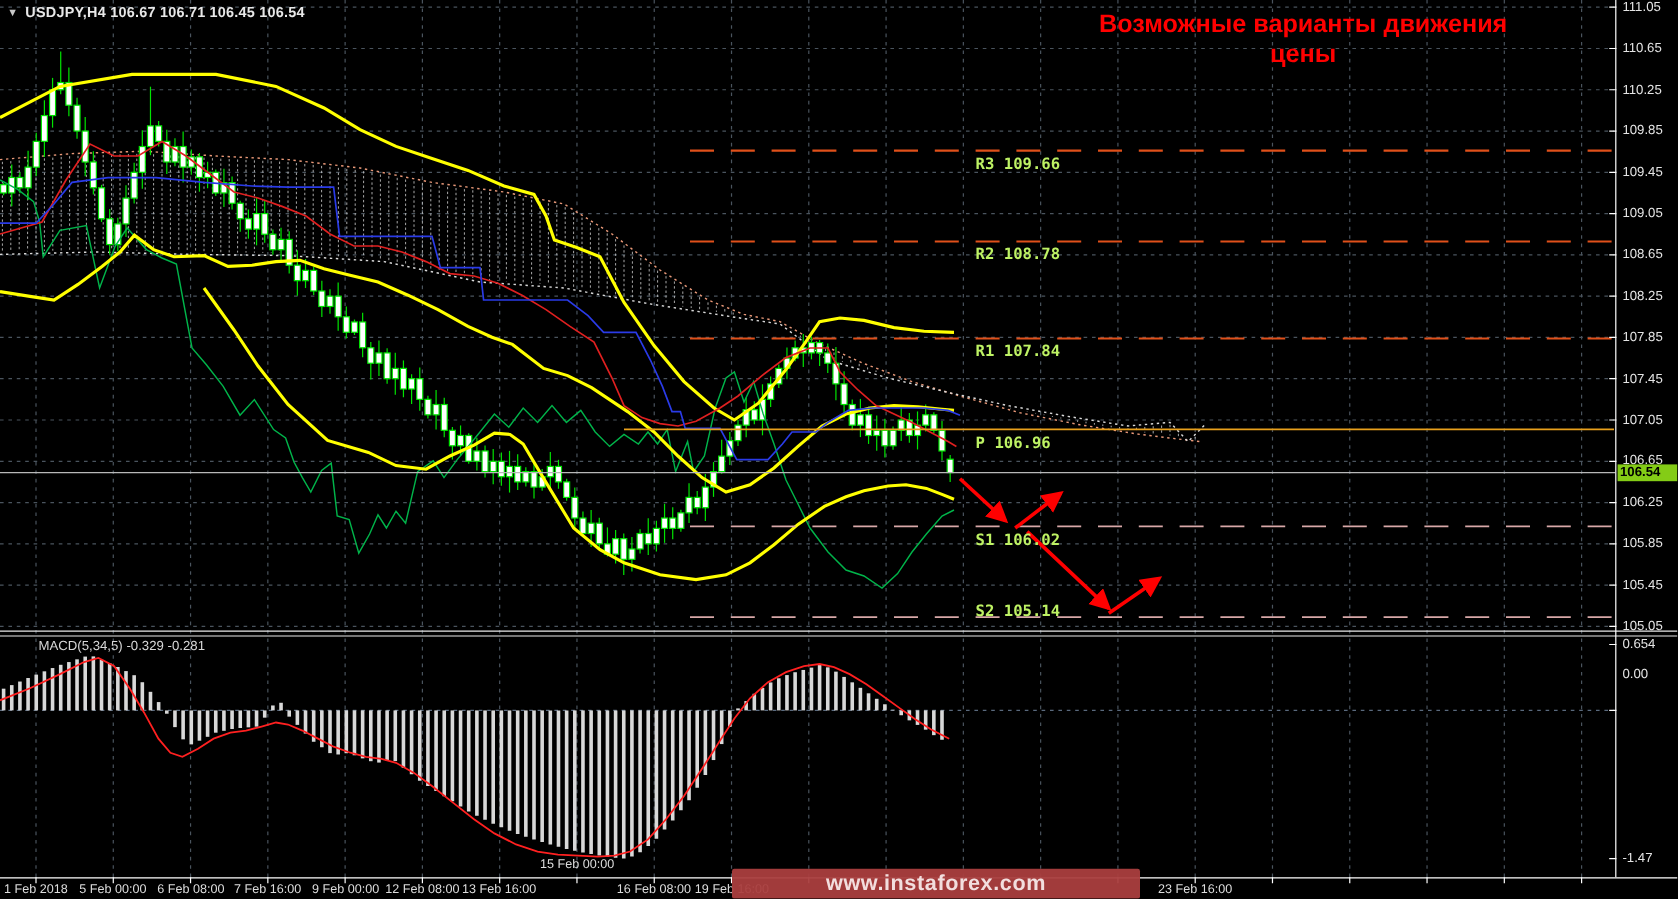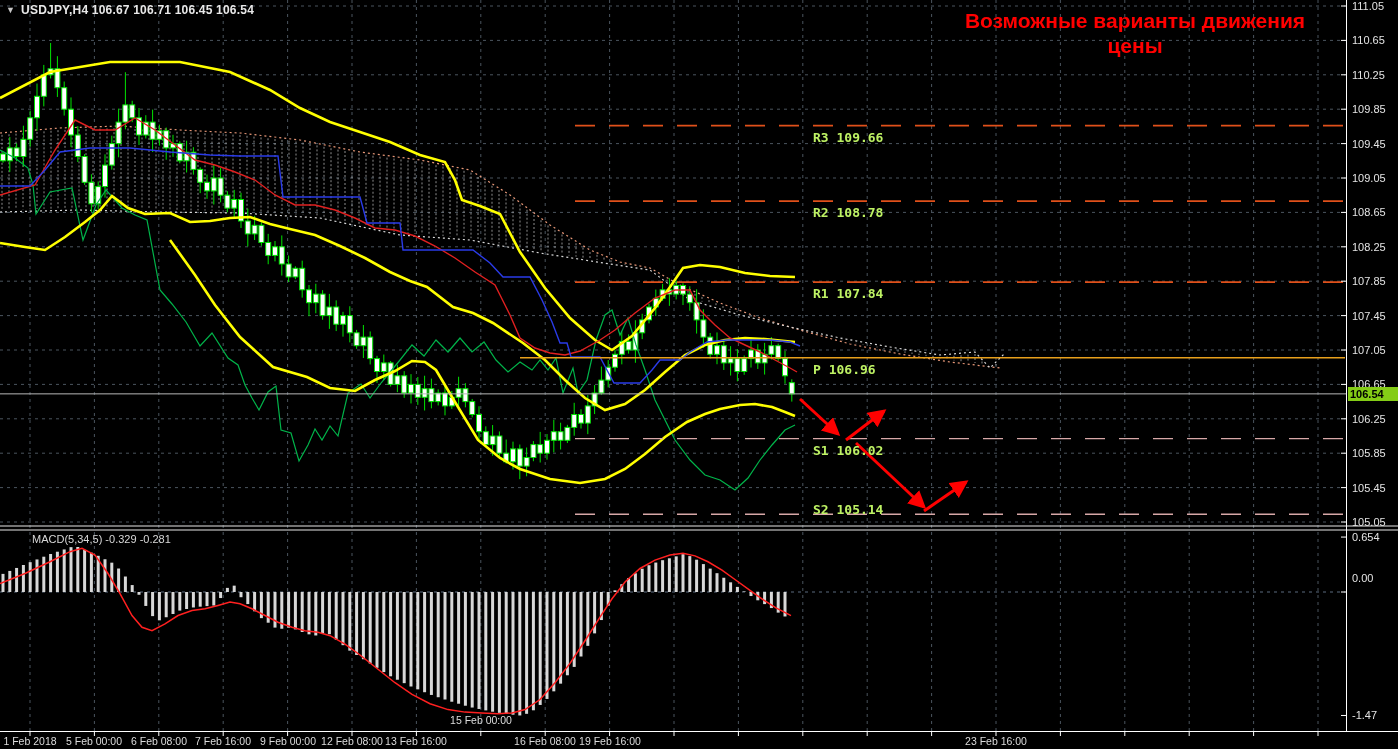--- a/index.html
+++ b/index.html
@@ -2,21 +2,21 @@
 <html><head>
 <meta charset="utf-8">
 <style>
   html,body{margin:0;padding:0;background:#000;}
   .stage{position:relative;width:1398px;height:749px;background:#000;overflow:hidden;
          font-family:"Liberation Sans",sans-serif;}
   svg{position:absolute;left:0;top:0;}
   .symbol{position:absolute;left:6px;top:3px;color:#E8E8E8;font-size:12px;font-weight:bold;
           letter-spacing:.2px;display:flex;align-items:center;gap:6px;}
   .symbol .tri{color:#C8C8C8;font-size:9px;}
-  .annot{position:absolute;top:8px;left:940px;width:390px;text-align:center;color:#FF0000;
+  .annot{position:absolute;top:8px;left:891px;width:390px;text-align:center;color:#FF0000;
          font-size:21px;font-weight:bold;line-height:25px;}
   .pvl{position:absolute;color:#bef264;font-family:"DejaVu Sans Mono",monospace;
        font-size:13px;font-weight:bold;white-space:pre;}
   .prl{position:absolute;left:1352px;color:#E4E4E4;font-size:11px;}
   .price-box{position:absolute;left:1348px;width:48px;height:14px;background:#84cc16;color:#000;
              font-size:11px;font-weight:bold;text-align:left;padding-left:2px;line-height:14px;}
   .macd-label{position:absolute;left:8px;top:533px;font-size:11px;color:#D8D8D8;margin-left:24px;}
   .macd-label .sig{color:#D8D8D8;}
   .dtl{position:absolute;color:#DCDCDC;font-size:10.5px;white-space:nowrap;transform:translateX(-50%);}
   .watermark{position:absolute;left:610px;top:724px;width:340px;height:25px;background:rgba(170,62,62,.95);
@@ -645,21 +645,21 @@
       <div class="prl" style="top: 378.4px;">106.65</div>
       <div class="prl" style="top: 412.8px;">106.25</div>
       <div class="prl" style="top: 447.2px;">105.85</div>
       <div class="prl" style="top: 481.6px;">105.45</div>
       <div class="prl" style="top: 516px;">105.05</div>
     </div>
 
   <div class="price-box" style="top: 386.86px;">106.54</div>
 
   <div class="prl" id="macd-top" style="top: 531.064px;">0.654</div>
-  <div class="prl" id="macd-zero" style="top: 572px;">0.00</div>
+  <div class="prl" id="macd-zero" style="top: 556px;">0.00</div>
   <div class="prl" id="macd-bottom" style="top: 709.48px;">-1.47</div>
 
   <div class="macd-label">
     <span>MACD(5,34,5)</span>
     <span>-0.329</span>
     <span class="sig">-0.281</span>
   </div>
 
   <div id="date-labels">
       <div class="dtl" style="left: 30px; top: 735px;">1 Feb 2018</div>
@@ -667,13 +667,14 @@
       <div class="dtl" style="left: 159px; top: 735px;">6 Feb 08:00</div>
       <div class="dtl" style="left: 223px; top: 735px;">7 Feb 16:00</div>
       <div class="dtl" style="left: 288px; top: 735px;">9 Feb 00:00</div>
       <div class="dtl" style="left: 352px; top: 735px;">12 Feb 08:00</div>
       <div class="dtl" style="left: 416px; top: 735px;">13 Feb 16:00</div>
       <div class="dtl" style="left: 481px; top: 714px;">15 Feb 00:00</div>
       <div class="dtl" style="left: 545px; top: 735px;">16 Feb 08:00</div>
       <div class="dtl" style="left: 610px; top: 735px;">19 Feb 16:00</div>
       <div class="dtl" style="left: 996px; top: 735px;">23 Feb 16:00</div>
     </div>
+  <div class="watermark">www.instaforex.com</div>
 </div>
 
 </body></html>

